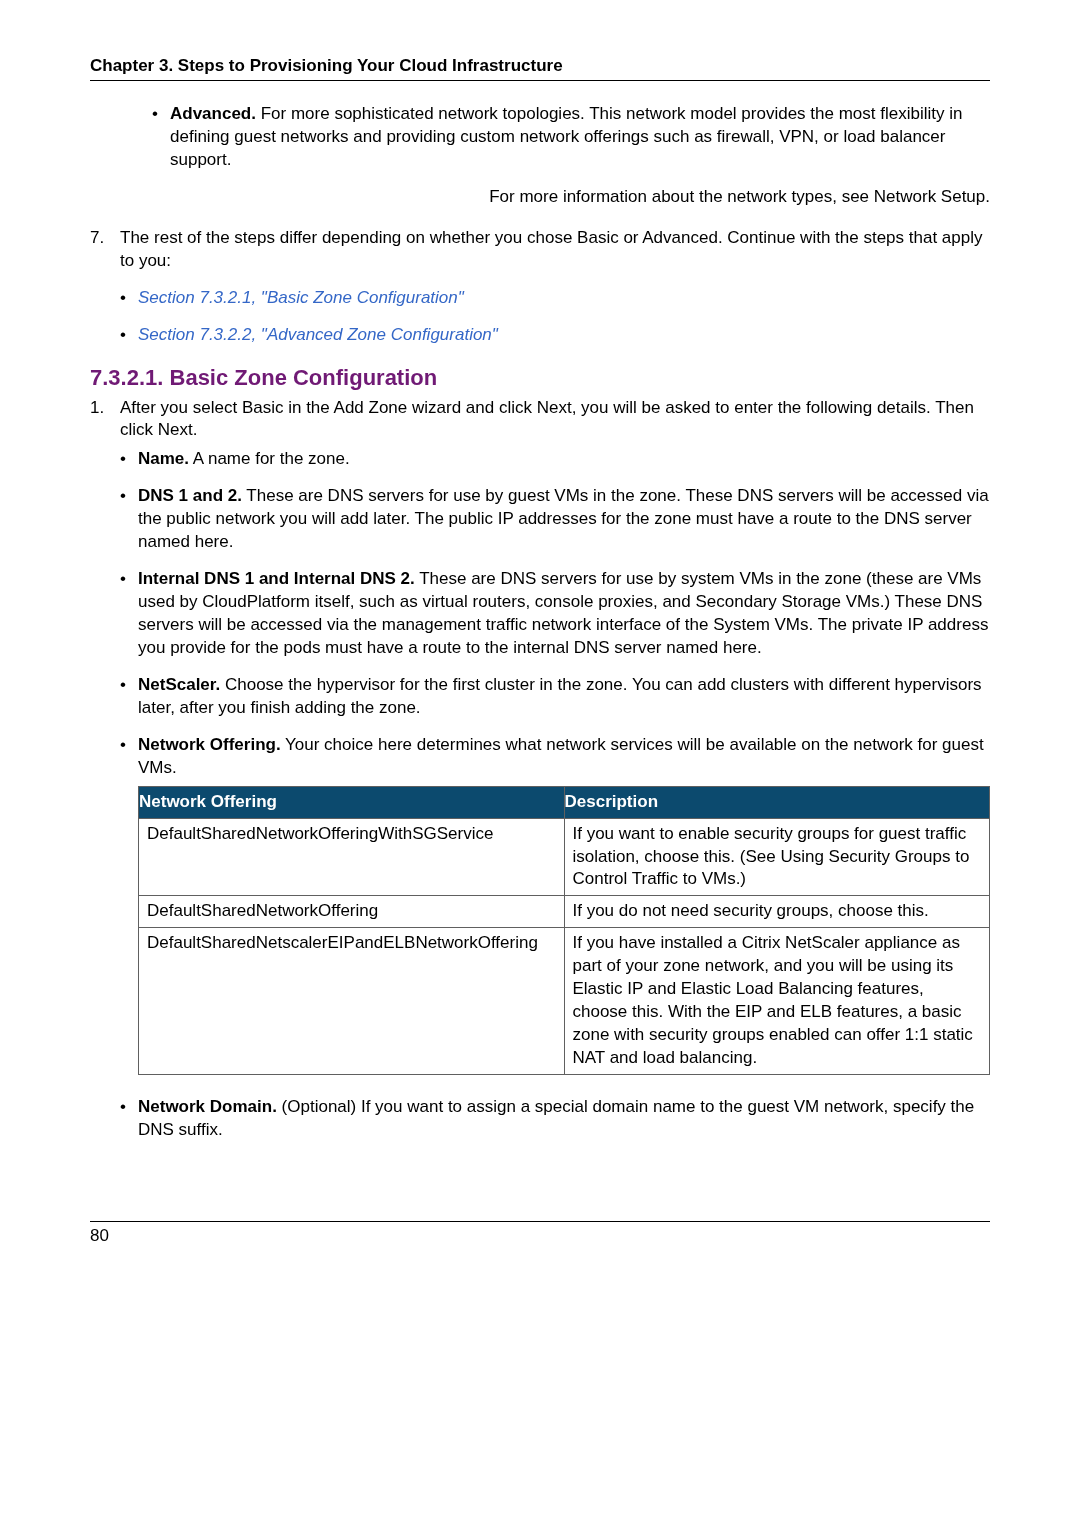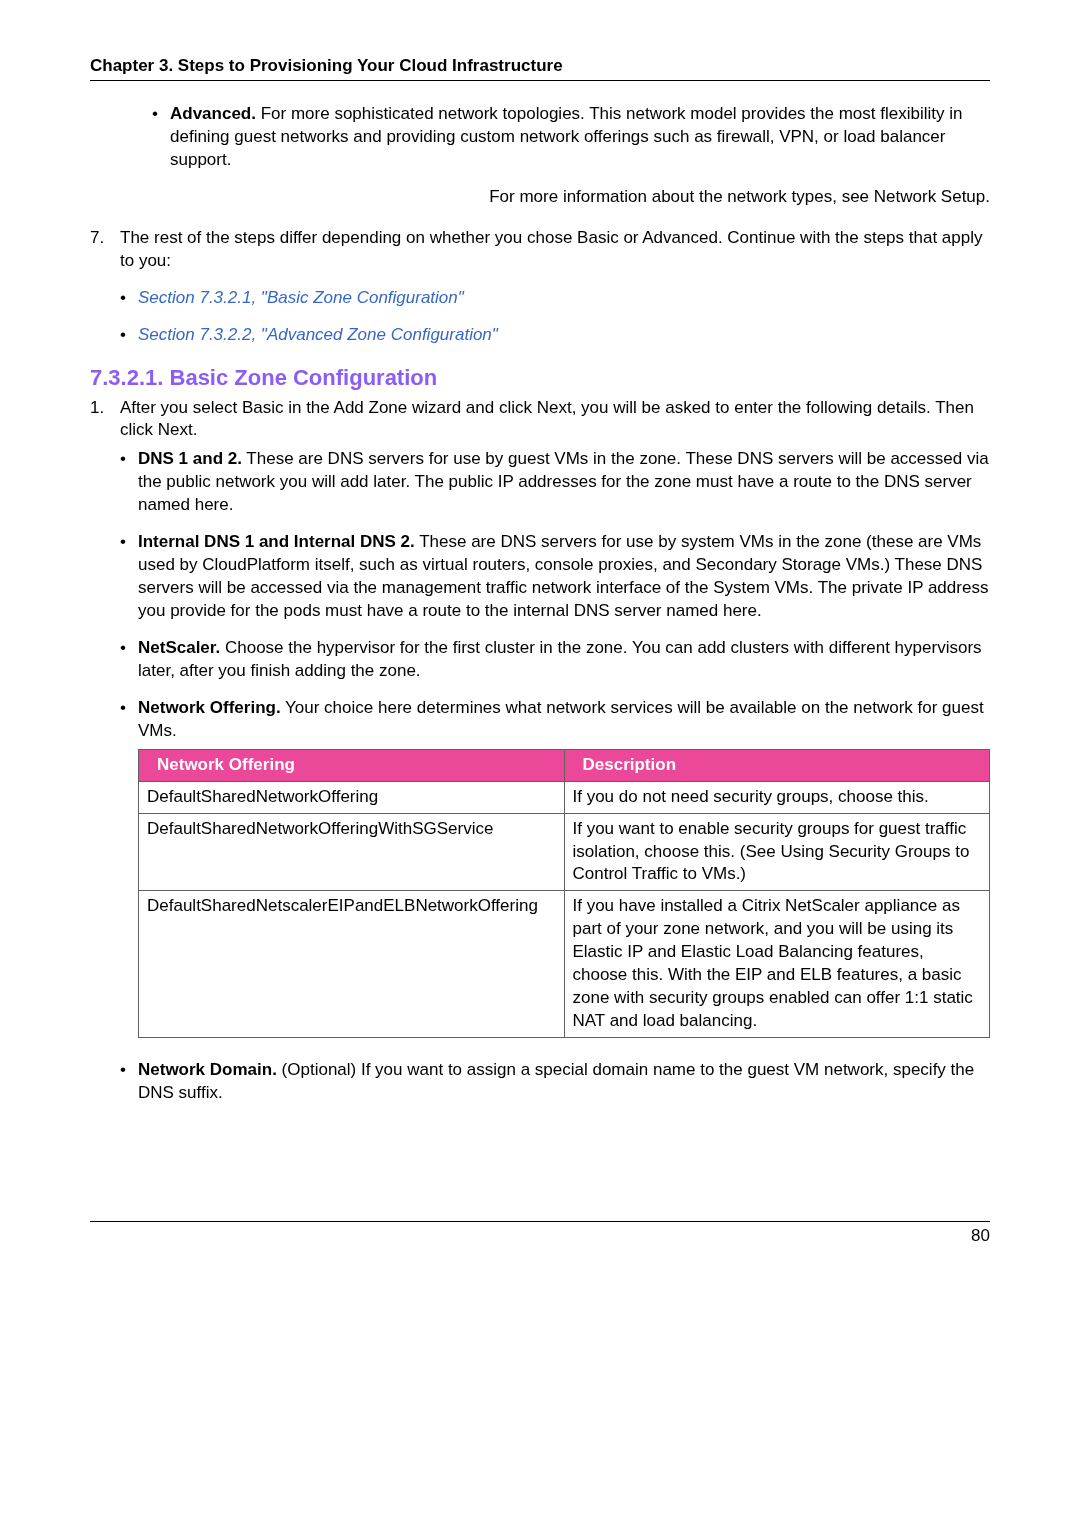--- a/index.html
+++ b/index.html
@@ -15,29 +15,29 @@
   ol.numbered { list-style: none; padding: 0; margin: 0 0 18px 0; }
   ol.numbered > li { position: relative; padding-left: 30px; font-size: 17px; line-height: 1.35; }
   ol.numbered > li > .num { position: absolute; left: 0; top: 0; }
   ul.inner { list-style: none; padding: 0; margin: 14px 0 0 0; }
   ul.inner > li { position: relative; padding-left: 18px; font-size: 17px; line-height: 1.35; margin-bottom: 14px; }
   ul.inner > li::before { content: "•"; position: absolute; left: 0; top: 0; }
   ul.inner2 { list-style: none; padding: 0; margin: 6px 0 0 0; }
   ul.inner2 > li { position: relative; padding-left: 18px; font-size: 17px; line-height: 1.35; margin-bottom: 14px; }
   ul.inner2 > li::before { content: "•"; position: absolute; left: 0; top: 0; }
   .link { color: #3467c7; font-style: italic; }
-  h3.section { color: #8b5cf6; font-size: 22px; font-weight: bold; margin: 10px 0 6px 0; }
+  h3.section { color: #701a75; font-size: 22px; font-weight: bold; margin: 10px 0 6px 0; }
   .bold { font-weight: bold; }
   table.offer { border-collapse: collapse; width: 100%; margin-top: 6px; table-layout: fixed; }
-  table.offer th { background: #ec4899; color: #fff; font-weight: bold; text-align: left; font-size: 17px; padding: 4px 18px; border: 1px solid #606060; }
+  table.offer th { background: #0c4a6e; color: #fff; font-weight: bold; text-align: left; font-size: 17px; padding: 4px 0; border: 1px solid #606060; }
   table.offer td { border: 1px solid #606060; font-size: 17px; padding: 4px 8px; vertical-align: top; line-height: 1.35; overflow: visible; white-space: nowrap; }
   table.offer td.desc { white-space: normal; }
   table.offer col.c1 { width: 50%; }
   table.offer col.c2 { width: 50%; }
-  .footer { position: relative; margin-top: 116px; text-align: right; }
+  .footer { position: relative; margin-top: 79px; }
   .footer hr { border: none; border-top: 1px solid #000; margin-bottom: 4px; }
   .footer .pn { font-size: 17px; }
 </style>
 </head>
 <body>
 
 <div class="page">
   <div class="running-head">Chapter 3. Steps to Provisioning Your Cloud Infrastructure</div>
   <hr class="thin">
 
@@ -61,44 +61,45 @@
     </li>
   </ol>
 
   <h3 class="section">7.3.2.1. Basic Zone Configuration</h3>
 
   <ol class="numbered">
     <li>
       <span class="num">1.</span>
       <span>After you select Basic in the Add Zone wizard and click Next, you will be asked to enter the following details. Then click Next.</span>
       <ul class="inner2">
+        <li><span class="bold">Name.</span><span> A name for the zone.</span></li>
         <li><span class="bold">DNS 1 and 2.</span><span> These are DNS servers for use by guest VMs in the zone. These DNS servers will be accessed via the public network you will add later. The public IP addresses for the zone must have a route to the DNS server named here.</span></li>
         <li><span class="bold">Internal DNS 1 and Internal DNS 2.</span><span> These are DNS servers for use by system VMs in the zone (these are VMs used by CloudPlatform itself, such as virtual routers, console proxies, and Secondary Storage VMs.) These DNS servers will be accessed via the management traffic network interface of the System VMs. The private IP address you provide for the pods must have a route to the internal DNS server named here.</span></li>
         <li><span class="bold">NetScaler.</span><span> Choose the hypervisor for the first cluster in the zone. You can add clusters with different hypervisors later, after you finish adding the zone.</span></li>
         <li><span class="bold">Network Offering.</span><span> Your choice here determines what network services will be available on the network for guest VMs.</span>
 
           <table class="offer">
             <colgroup>
                 <col class="c1">
                 <col class="c2">
               </colgroup>
             <thead>
               <tr>
                 <th>Network Offering</th>
                 <th>Description</th>
               </tr>
             </thead>
             <tbody>
               <tr>
+                <td>DefaultSharedNetworkOfferingWithSGService</td>
+                <td class="desc">If you want to enable security groups for guest traffic isolation, choose this. (See Using Security Groups to Control Traffic to VMs.)</td>
+              </tr>
+              <tr>
                 <td>DefaultSharedNetworkOffering</td>
                 <td class="desc">If you do not need security groups, choose this.</td>
-              </tr>
-              <tr>
-                <td>DefaultSharedNetworkOfferingWithSGService</td>
-                <td class="desc">If you want to enable security groups for guest traffic isolation, choose this. (See Using Security Groups to Control Traffic to VMs.)</td>
               </tr>
               <tr>
                 <td>DefaultSharedNetscalerEIPandELBNetworkOffering</td>
                 <td class="desc">If you have installed a Citrix NetScaler appliance as part of your zone network, and you will be using its Elastic IP and Elastic Load Balancing features, choose this. With the EIP and ELB features, a basic zone with security groups enabled can offer 1:1 static NAT and load balancing.</td>
               </tr>
             </tbody>
           </table>
         </li>
       </ul>
 

